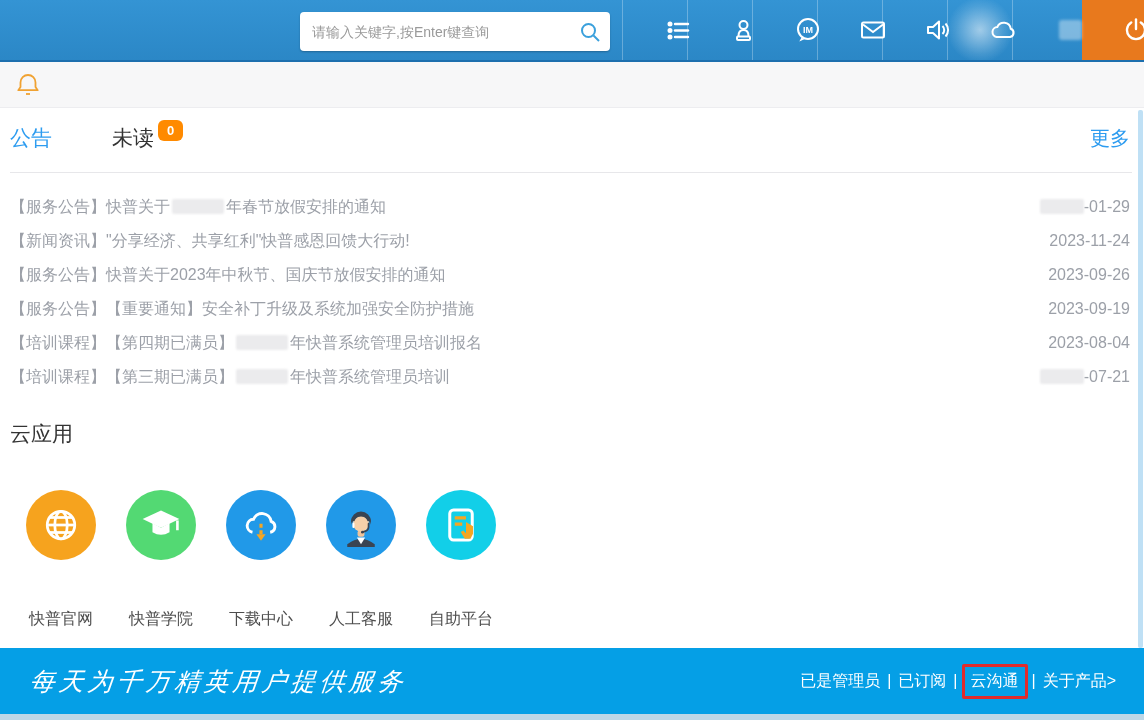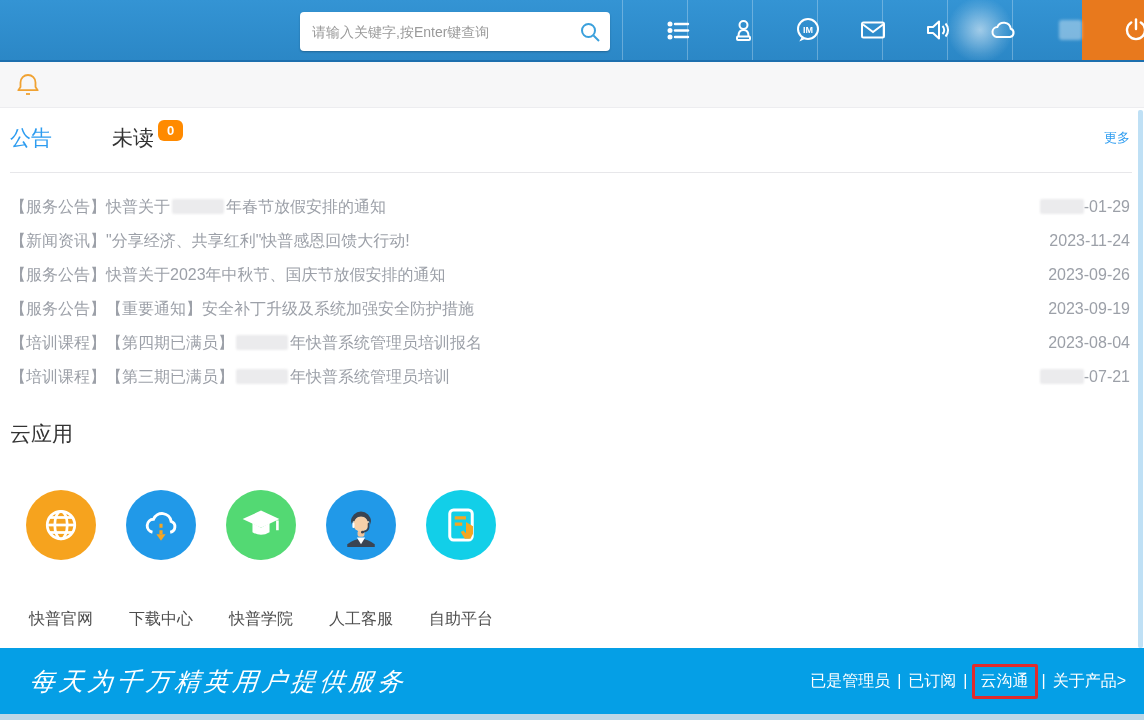--- a/index.html
+++ b/index.html
@@ -32,21 +32,21 @@
                 display:flex; align-items:center; padding-left:15px; }
 
   
   .ann-header { position:absolute; top:112px; left:10px; right:14px; height:52px;
                 display:flex; align-items:center;gap:24px; }
   .ann-title { font-size:21px; color:#2d9cf0; }
   .ann-tab { font-size:21px; color:#333; margin-left:36px; position:relative; }
   .badge { display:inline-block; background:#ff8a00; color:#fff; font-size:13px;
            font-weight:bold; border-radius:6px; padding:3px 9px; margin-left:4px;
            position:relative; top:-10px; }
-  .more-link { margin-left:auto; font-size:13px; color:#2d9cf0; cursor:pointer; }
+  .more-link { margin-left:auto; font-size:20px; color:#2d9cf0; cursor:pointer; }
   .ann-sep { position:absolute; top:172px; left:10px; right:12px; height:1px; background:#e7e7ea; }
 
   
   .ann-list { position:absolute; top:190px; left:10px; right:14px; }
   .ann-row { height:34px; display:flex; align-items:center; justify-content:space-between;
              cursor:pointer; }
   .ann-row-title { font-size:16px; color:#9ca0a8; white-space:nowrap; }
   .ann-row-date { font-size:16px; color:#9ca0a8; white-space:nowrap; }
   .blur-box { display:inline-block; width:52px; height:15px; background:#ebebed;
               border-radius:2px; vertical-align:-2px; filter:blur(1px); margin:0 2px; }
@@ -63,21 +63,21 @@
 
   
   .scroll-strip { position:absolute; top:110px; right:1px; width:5px; height:538px;
                   background:#bfe0f5; border-radius:2px; }
 
   
   .footer { position:absolute; top:648px; left:0; width:1144px; height:66px;
             background:#059fe6; display:flex; align-items:center; }
   .slogan { margin-left:30px; font-family:"DejaVu Serif", serif; font-style:italic;
             font-size:25px; color:#fff; letter-spacing:4px; transform:skewX(-6deg); }
-  .footer-links { margin-left:auto; margin-right:18px; font-size:16px; color:#fff;
+  .footer-links { margin-left:auto; margin-right:28px; font-size:16px; color:#fff;
                   display:flex; align-items:center; }
   .flink { cursor:pointer; }
   .fsep { margin:0 7px; }
   .red-box { border:3px solid #e02b2b; border-radius:2px; padding:4px 6px; margin:0 -3px; }
   .bottom-strip { position:absolute; top:714px; left:0; width:1144px; height:6px;
                   background:#bdd7e7; }
 
   svg { display:block; }
 </style>
 </head>
@@ -218,38 +218,38 @@
             <circle cx="16" cy="16" r="11"></circle>
             <ellipse cx="16" cy="16" rx="5" ry="11"></ellipse>
             <line x1="5" y1="16" x2="27" y2="16"></line>
             <line x1="6.8" y1="10" x2="25.2" y2="10"></line>
             <line x1="6.8" y1="22" x2="25.2" y2="22"></line>
           </svg>
         </div>
         <div class="app-label">快普官网</div>
       </div>
       <div class="app-item">
+        <div class="app-circle" style="background: rgb(83, 217, 115);">
+          <svg width="42" height="42" viewBox="0 0 32 32">
+            <polygon points="16,5 30,11.5 16,18 2,11.5" fill="#fff"></polygon>
+            <path d="M9.5 14.5 V21.5 q6.5 4 13 0 V14.5 L16 18 z" fill="#fff"></path>
+            <line x1="28.5" y1="12.5" x2="28.5" y2="20" stroke="#fff" stroke-width="2"></line>
+          </svg>
+        </div>
+        <div class="app-label">快普学院</div>
+      </div>
+      <div class="app-item">
         <div class="app-circle" style="background: rgb(33, 153, 232);">
           <svg width="42" height="42" viewBox="0 0 32 32" fill="none">
             <path d="M9.5 21.5 a5 5 0 0 1 .8-9.9 a7 7 0 0 1 13.4 1.6 a4.3 4.3 0 0 1 -.7 8.3" stroke="#fff" stroke-width="2.2"></path>
             <line x1="16" y1="15" x2="16" y2="24" stroke="#f5a623" stroke-width="2.4" stroke-dasharray="3 2"></line>
             <polygon points="16,28 12.5,23 19.5,23" fill="#f5a623"></polygon>
           </svg>
         </div>
         <div class="app-label">下载中心</div>
-      </div>
-      <div class="app-item">
-        <div class="app-circle" style="background: rgb(83, 217, 115);">
-          <svg width="42" height="42" viewBox="0 0 32 32">
-            <polygon points="16,5 30,11.5 16,18 2,11.5" fill="#fff"></polygon>
-            <path d="M9.5 14.5 V21.5 q6.5 4 13 0 V14.5 L16 18 z" fill="#fff"></path>
-            <line x1="28.5" y1="12.5" x2="28.5" y2="20" stroke="#fff" stroke-width="2"></line>
-          </svg>
-        </div>
-        <div class="app-label">快普学院</div>
       </div>
       <div class="app-item">
         <div class="app-circle" style="background: rgb(33, 153, 232);">
           <svg width="44" height="44" viewBox="0 0 64 64">
             <path d="M12 60 q20 -15 40 0 v4 H12 z" fill="#3a4452"></path>
             <polygon points="26,50 32,60 38,50" fill="#fff"></polygon>
             <rect x="27" y="40" width="10" height="9" rx="3" fill="#efc39a"></rect>
             <circle cx="32" cy="30" r="11.5" fill="#f6d0a9"></circle>
             <path d="M19 32 a13 13 0 0 1 26 0 l1.5 -5 a14.5 14.5 0 0 0 -29 0 z" fill="#3a4452"></path>
             <path d="M20 26 a12.5 12.5 0 0 1 24 0" fill="none" stroke="#3a4452" stroke-width="5"></path>

